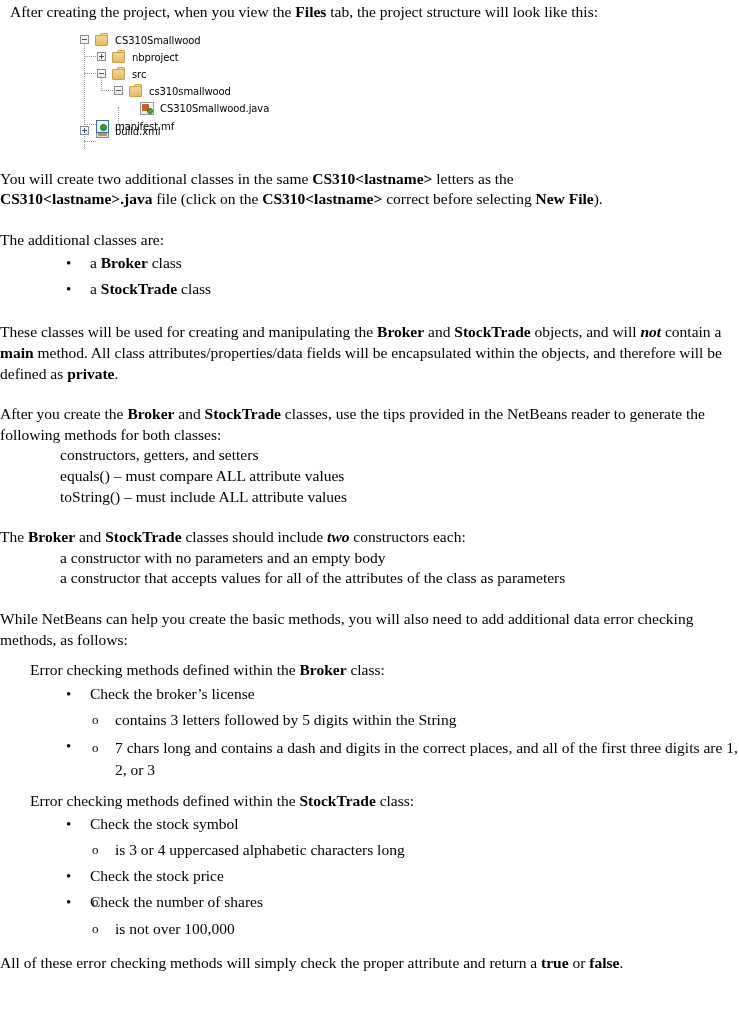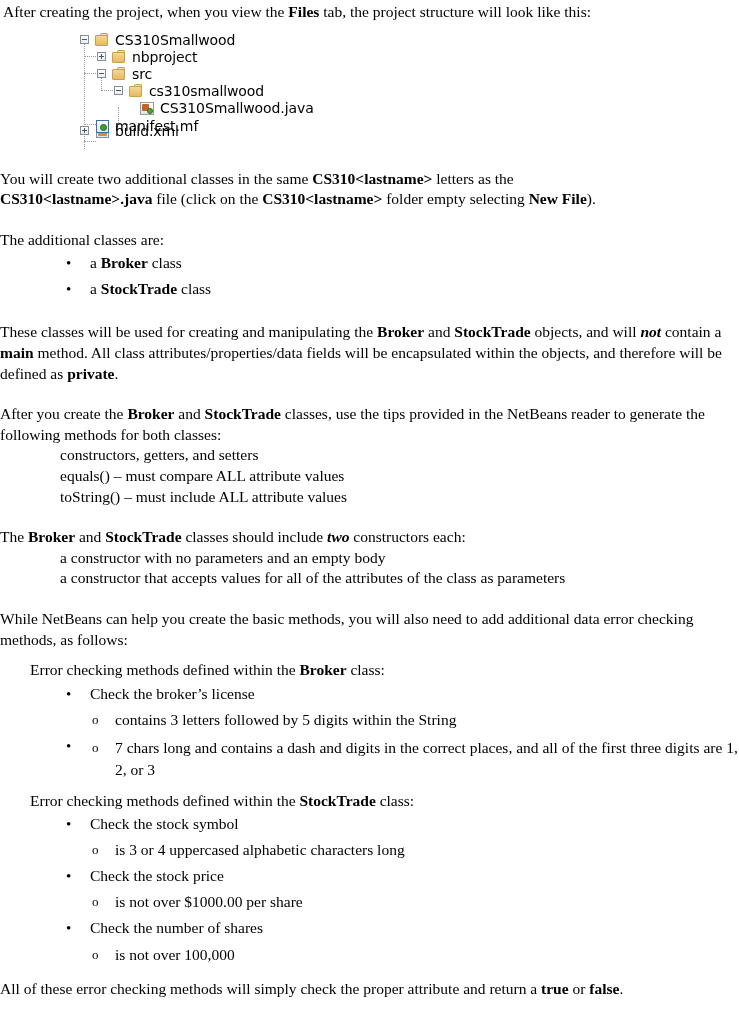--- a/index.html
+++ b/index.html
@@ -27,40 +27,40 @@
     line-height: 20.6px;
     text-align: left;
   }
   .gap { height: 20px; }
   .gap-sm { height: 10px; }
   b { font-weight: bold; }
   .bi { font-weight: bold; font-style: italic; }
 
   
   .intro {
-    padding-left: 3px;
+    padding-left: 10px;
     padding-top: 2px;
   }
 
   
   .tree-wrap {
     position: relative;
     margin-left: 79px;
     margin-top: 4px;
     height: 122px;
     font-family: "DejaVu Sans", "Liberation Sans", sans-serif;
   }
   .tree-row {
     position: absolute;
     height: 17px;
     line-height: 17px;
     white-space: nowrap;
   }
   .tree-label {
-    font-size: 14px;
+    font-size: 10px;
     color: #000000;
     vertical-align: middle;
     letter-spacing: -0.1px;
     margin-top: 32px;
   }
   
   .toggle {
     position: absolute;
     width: 9px;
     height: 9px;
@@ -335,21 +335,21 @@
           </span>
       </span>
       <span class="tree-label" style="margin-left:36px;">manifest.mf</span>
     </div>
   </div>
 
   <div class="gap"></div>
 
   <p class="para">
     <span>You will create two additional classes in the same </span><b>CS310&lt;lastname&gt;</b><span> letters as the </span><br>
-    <b>CS310&lt;lastname&gt;.java</b><span> file (click on the </span><b>CS310&lt;lastname&gt;</b><span> folder empty selecting </span><b>New File</b><span>).</span>
+    <b>CS310&lt;lastname&gt;.java</b><span> file (click on the </span><b>CS310&lt;lastname&gt;</b><span> correct before selecting </span><b>New File</b><span>).</span>
   </p>
 
   <div class="gap"></div>
 
   <p class="para">The additional classes are:</p>
 
   <ul class="blist">
     <li>
       <span class="bul">•</span><span>a </span><b>Broker</b><span> class</span>
     </li>
@@ -431,21 +431,21 @@
     </li>
   </ul>
 
   <ul class="blist">
     <li>
       <span class="bul">•</span><span>Check the stock price</span>
     </li>
   </ul>
   <ul class="slist">
     <li>
-      <span class="sbul">o</span><span>is not over $1000.00 per share</span>
+      <span class="sbul">o</span>
     </li>
   </ul>
 
   <ul class="blist">
     <li>
       <span class="bul">•</span><span>Check the number of shares</span>
     </li>
   </ul>
   <ul class="slist">
     <li style="line-height:28px;">

